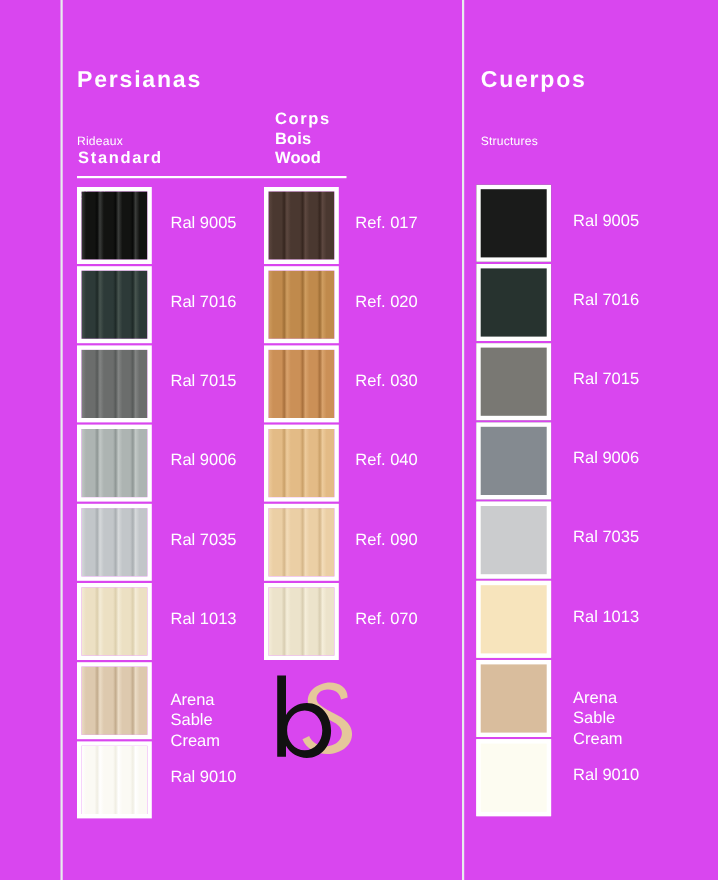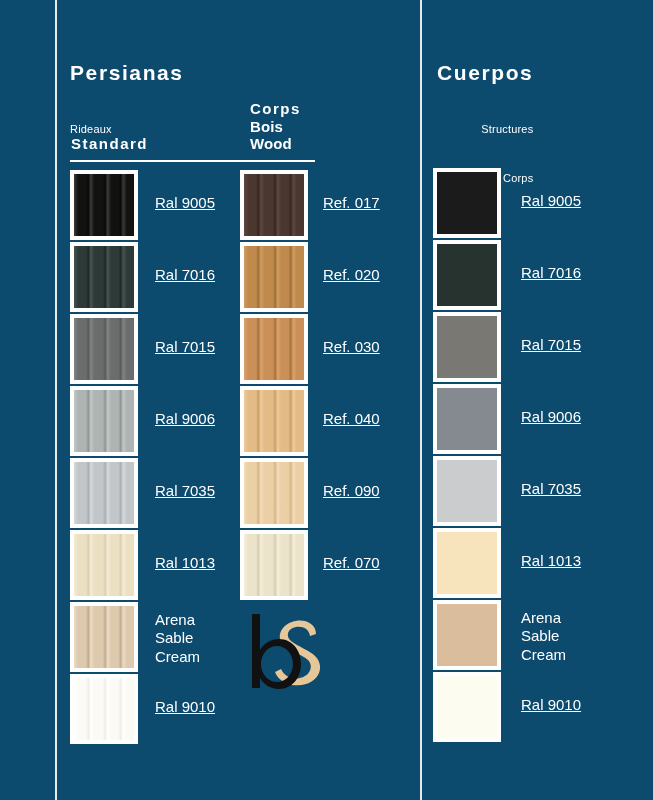--- a/index.html
+++ b/index.html
@@ -8,21 +8,21 @@
     background: #7e848a;
   }
   body {
     font-family: "Liberation Sans", sans-serif;
     -webkit-font-smoothing: antialiased;
   }
   #page {
     position: relative;
     width: 653px;
     height: 800px;
-    background: #0c4a6e;
+    background: #d946ef;
     overflow: hidden;
   }
 
   
   .vrule {
     position: absolute;
     top: 0;
     width: 2px;
     height: 800px;
     background: #e8ebed;
@@ -45,21 +45,21 @@
   }
   .col-head .t2,
   .col-head .t3 {
     font-size: 11px;
     font-weight: normal;
     letter-spacing: 0.2px;
     display: block;
   }
 
   #head-persianas { left: 70px;  top: 24px; }
-  #head-cuerpos   { left: 437px; top: 24px; text-align: right; }
+  #head-cuerpos   { left: 437px; top: 24px; }
 
   
   .sub-head {
     position: absolute;
     color: #ffffff;
     line-height: 1.18;
   }
   .sub-head .s1 {
     font-size: 15px;
     font-weight: bold;
@@ -113,22 +113,22 @@
   .chip-label {
     position: absolute;
     left: 85px;
     top: 0;
     color: #ffffff;
     font-size: 15px;
     line-height: 1.22;
     white-space: pre;
   }
   
-  .chip-label.one { top: 24px; text-decoration: underline; }
-  .chip-label.three { top: 9px; }
+  .chip-label.one { top: 24px; }
+  .chip-label.three { top: 26px; }
 
   #col-wood .chip-label { left: 83px; }
   #col-cuerpos .chip-label { left: 88px; }
 
   
   #logo {
     position: absolute;
     left: 244px;
     top: 610px;
     width: 86px;

